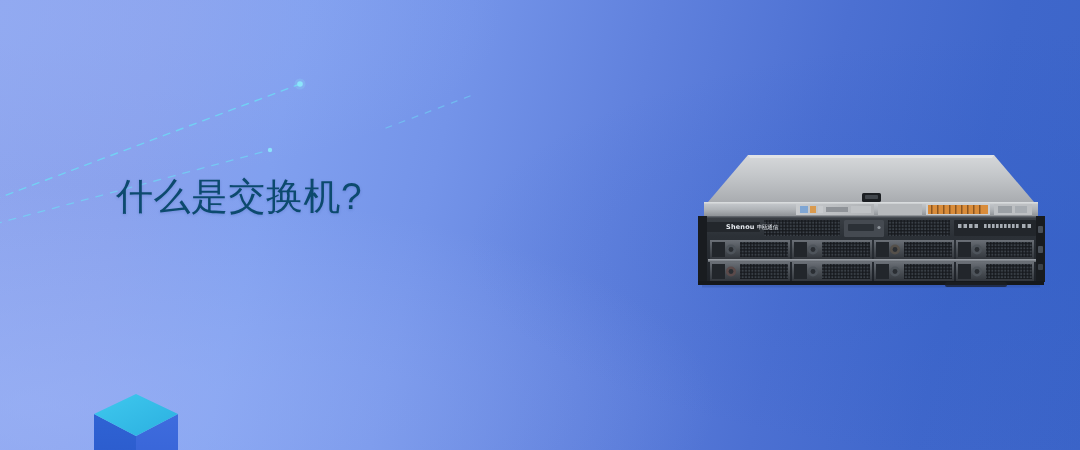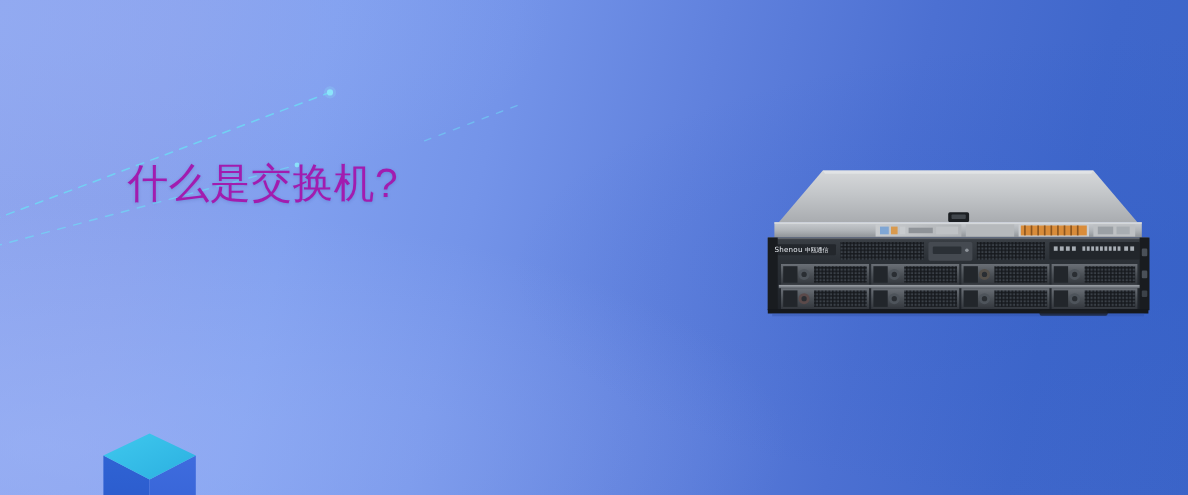--- a/index.html
+++ b/index.html
@@ -45,22 +45,22 @@
     position: absolute;
     left: 0; top: 0;
     width: 1080px; height: 450px;
     pointer-events: none;
   }
 
   
   .headline {
     position: absolute;
     left: 116px;
-    top: 140px;
-    color: #a21caf;
+    top: 170px;
+    color: #0c4a6e;
     letter-spacing: 0.5px;
   }
   .headline .line {
     display: block;
     font-size: 37px;
     line-height: 54px;
     font-weight: 400;
     white-space: nowrap;
     text-shadow: 0 1px 3px rgba(30,60,140,0.22);
   }
@@ -88,22 +88,23 @@
     left: 14px;
     top: 69px;
     font-size: 6px;
     line-height: 8px;
     color: #e9edf2;
     letter-spacing: 0.2px;
     white-space: nowrap;
     font-family: "DejaVu Sans", sans-serif;
   }
   .server-badge-text .brand {
-    font-weight: normal;
+    font-weight: bold;
     font-size: 6.5px;
+    margin-left: 22px;
   }
   .server-badge-text .cn {
     font-size: 5.5px;
     letter-spacing: -0.2px;
   }
 </style>
 </head>
 <body>
 
 <div id="banner">

